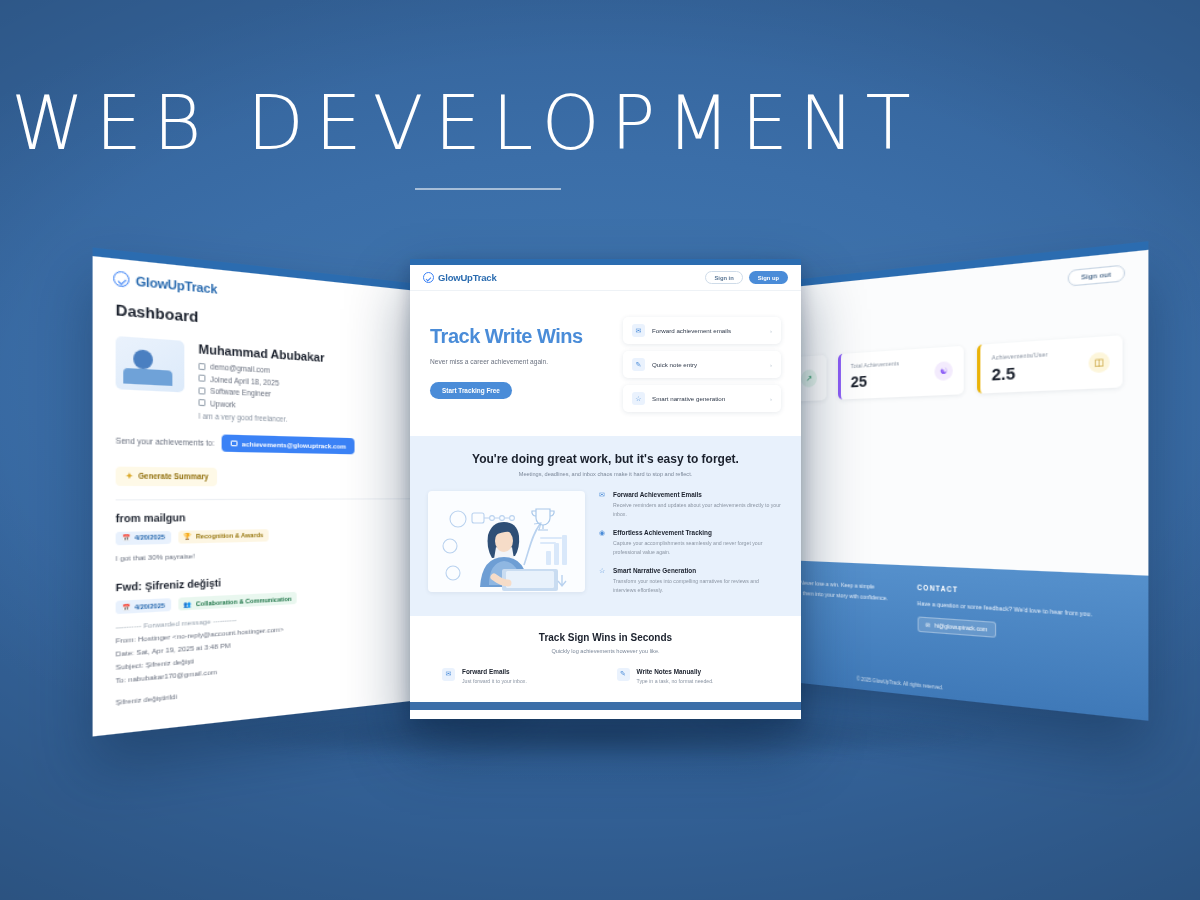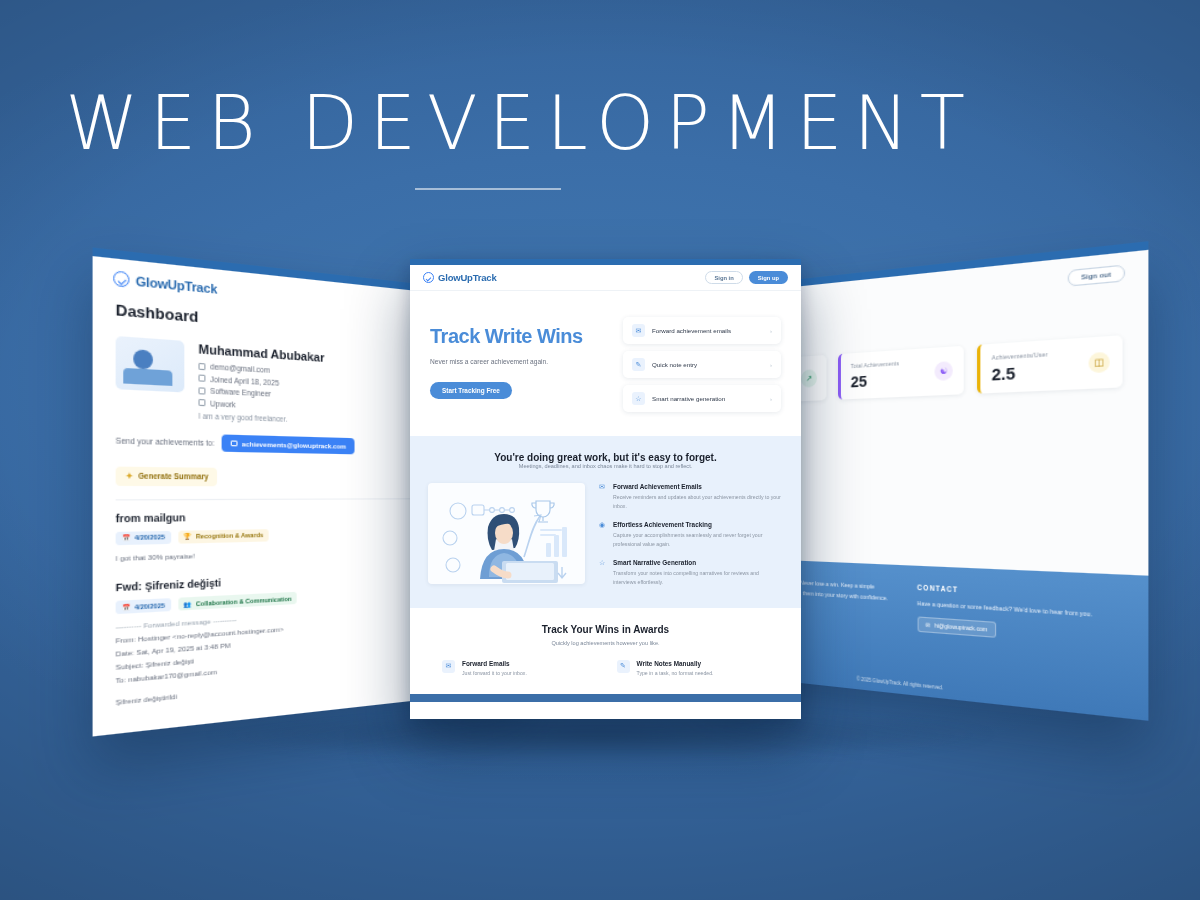--- a/index.html
+++ b/index.html
@@ -18,21 +18,21 @@
   }
   #vignette {
     position: absolute; inset: 0;
     background: radial-gradient(ellipse 90% 70% at 50% 45%, rgba(0,0,0,0) 55%, rgba(0,0,0,0.18) 100%);
     pointer-events: none;
   }
 
   
   #title-block {
     position: absolute; top: 86px; left: 0; width: 976px;
-    text-align: right; z-index: 40;
+    text-align: left; z-index: 40;
   }
   #main-title {
     font-family: "DejaVu Sans", sans-serif;
     font-weight: 300;
     font-size: 74px;
     letter-spacing: 11px;
     color: #ffffff;
     line-height: 1;
     text-indent: 11px;
     white-space: nowrap;
@@ -256,21 +256,21 @@
   .cp-fcard .ficon {
     width:13px;height:13px;border-radius:3px;background:#eaf2fd;
     display:flex;align-items:center;justify-content:center;color:#4a8cd8;font-size:7px;flex:none;
   }
   .cp-fcard .flabel { flex:1; font-size:6.2px; color:#2d3748; font-weight:500;}
   .cp-fcard .fchev { color:#b9c4d0; font-size:6px; }
 
   .cp-band {
     background:#e8f1fc; padding: 16px 18px 20px; text-align:center;
   }
-  .cp-band-h2 { font-size:10px; font-weight:700; color:#1a202c; }
+  .cp-band-h2 { font-size:12px; font-weight:700; color:#1a202c; margin-bottom:5px;}
   .cp-band-sub { font-size:5.6px; color:#7b8798; margin-bottom: 14px;}
   .cp-band-row { display:flex; gap:14px; align-items:flex-start; text-align:left;}
   .cp-illus {
     width:157px;height:101px;flex:none;border-radius:4px;
     background:#fbfdff; box-shadow:0 1px 4px rgba(22,45,78,0.08);
     position:relative; overflow:hidden;
   }
   .cp-benefits { flex:1; display:flex; flex-direction:column; gap:10px; }
   .cp-benefit { display:flex; gap:6px; }
   .cp-benefit .bic { color:#4a8cd8; font-size:7px; line-height:1.2; flex:none; width:8px;}
@@ -557,21 +557,21 @@
             <div>
               <div class="bh">Smart Narrative Generation</div>
               <div class="bp">Transform your notes into compelling narratives for reviews and interviews effortlessly.</div>
             </div>
           </div>
         </div>
       </div>
     </div>
 
     <div class="cp-bottom">
-      <div class="cp-bottom-h2">Track Your Wins in Awards</div>
+      <div class="cp-bottom-h2">Track Sign Wins in Seconds</div>
       <div class="cp-bottom-sub">Quickly log achievements however you like.</div>
       <div class="cp-bottom-row">
         <div class="cp-bm">
           <span class="ic">✉</span>
           <div>
             <div class="h">Forward Emails</div>
             <div class="p">Just forward it to your inbox.</div>
           </div>
         </div>
         <div class="cp-bm">

